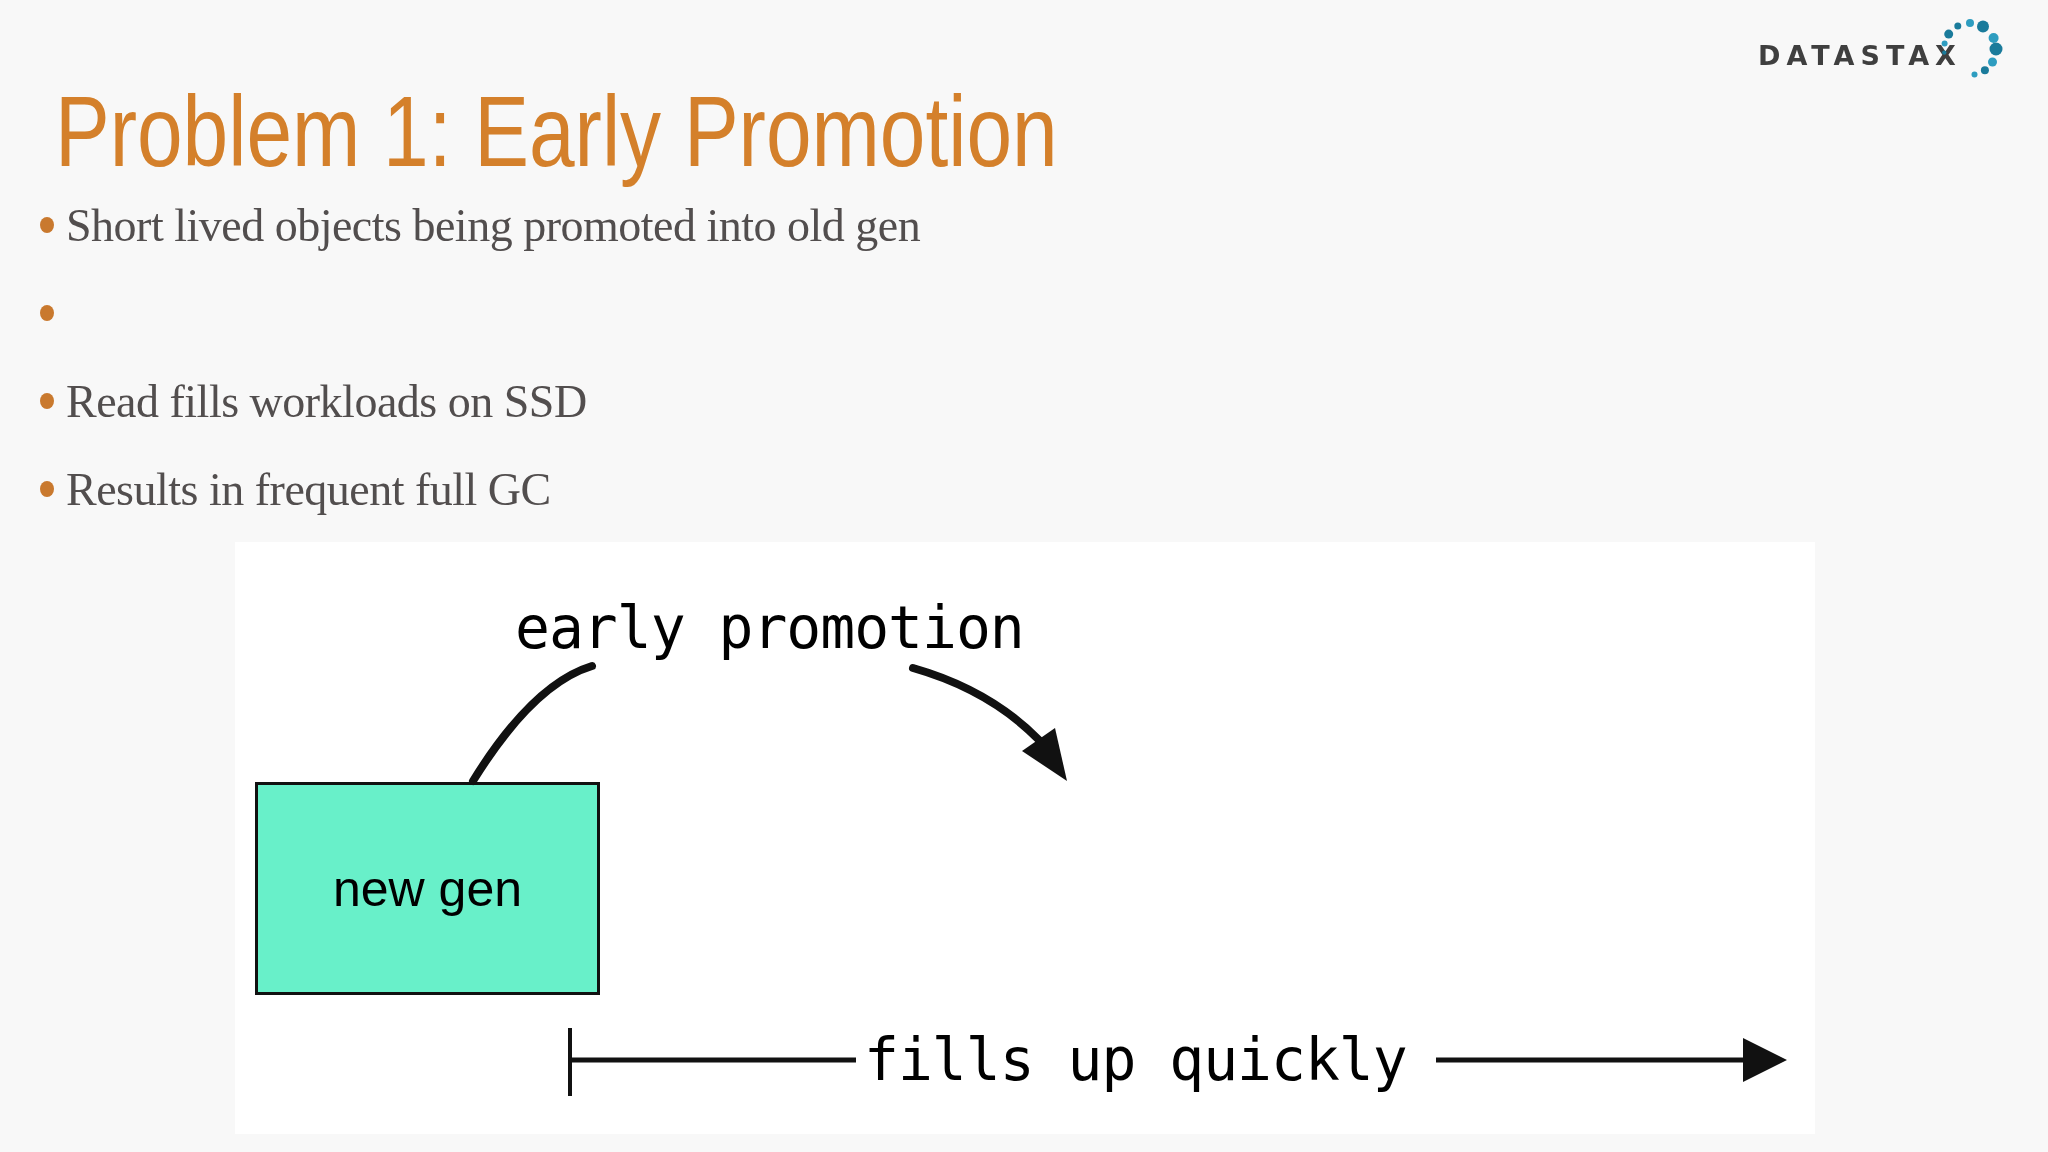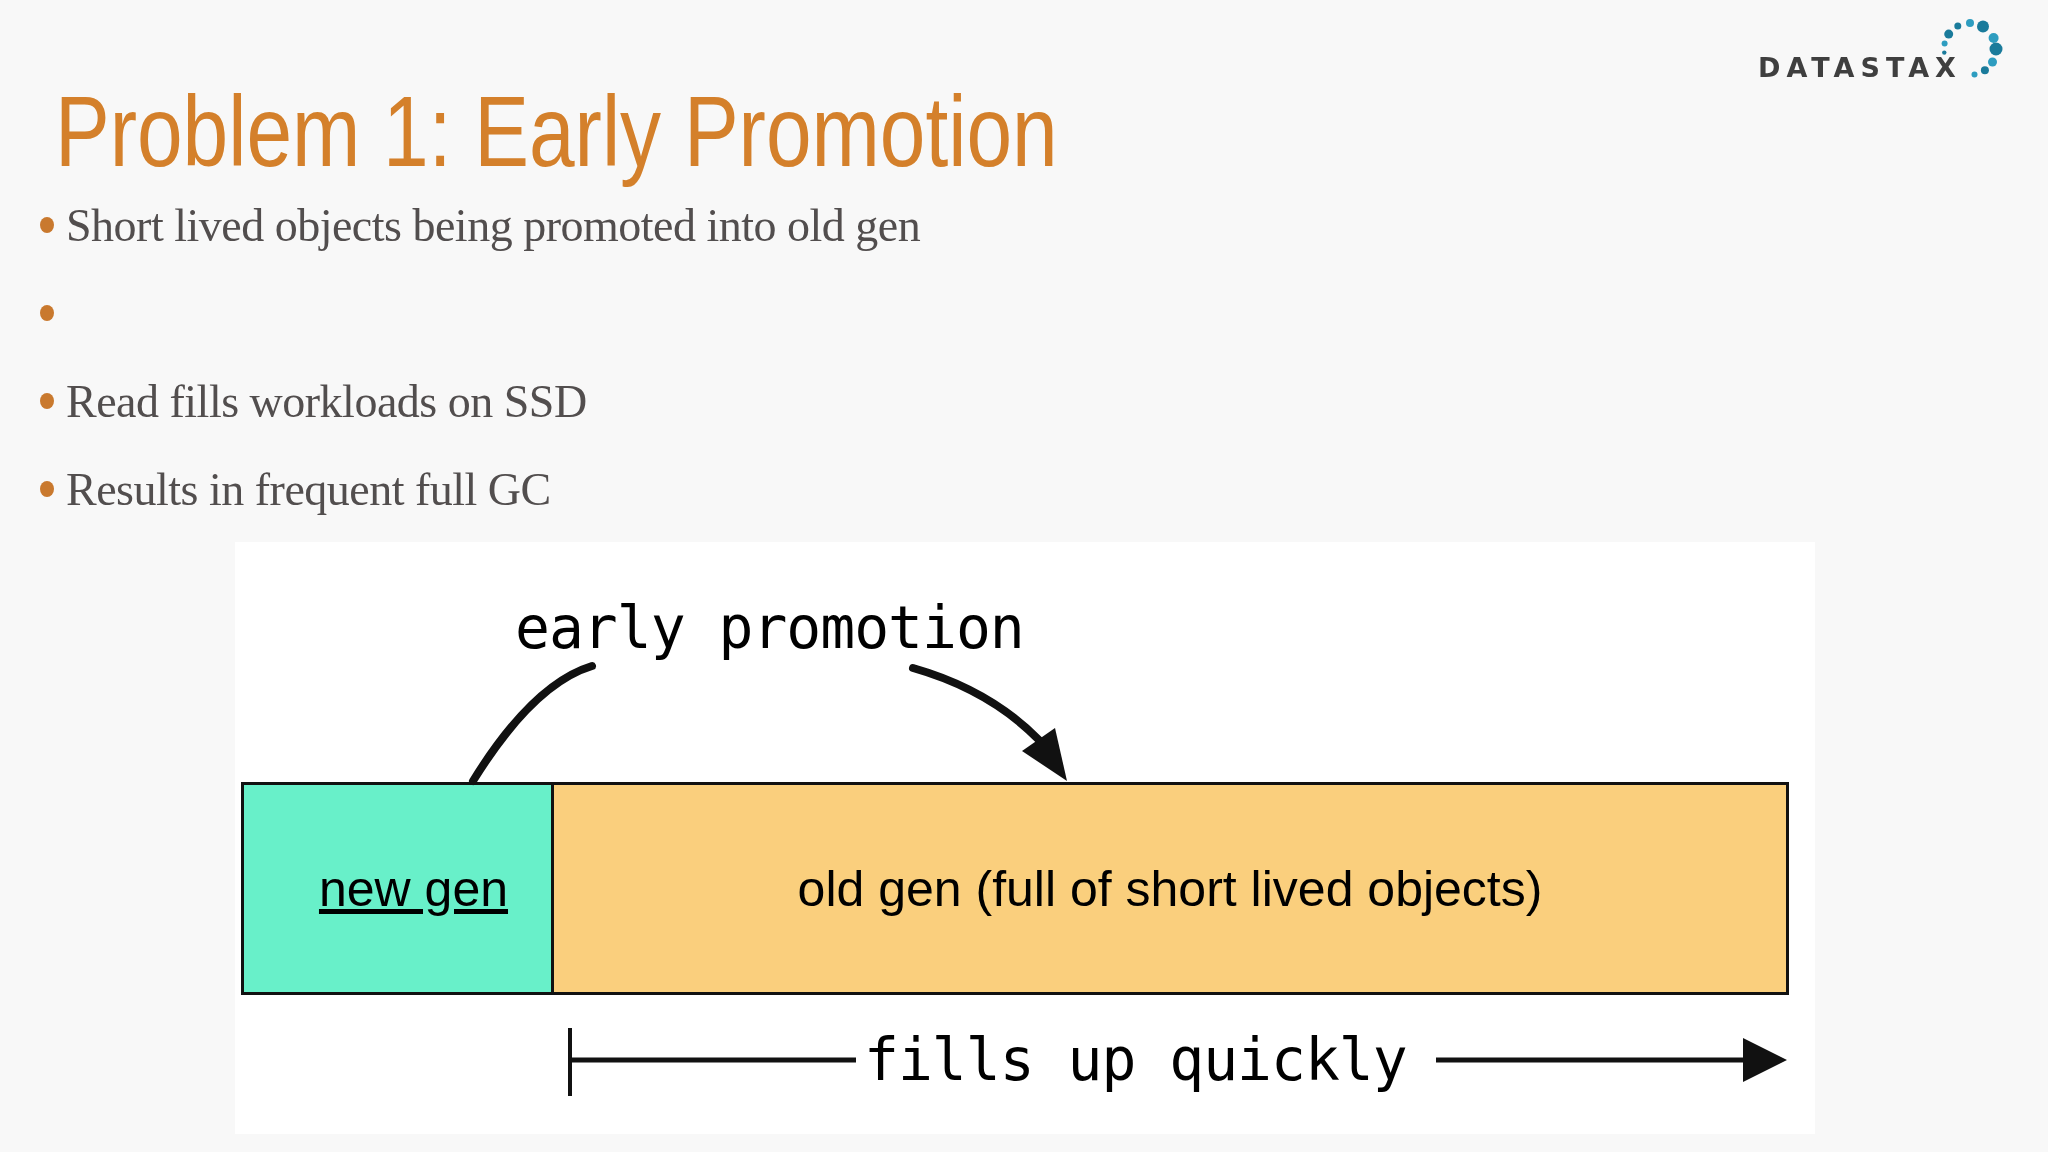--- a/index.html
+++ b/index.html
@@ -18,21 +18,20 @@
     white-space:nowrap;
     transform:scaleX(.82);transform-origin:left center;
   }
   
   .logo{position:absolute;top:10px;right:30px;width:260px;height:85px;}
   .logo-text{
     position:absolute;left:0;top:30px;
     font-family:"DejaVu Sans",sans-serif;
     font-weight:bold;font-size:27px;letter-spacing:6px;
     color:var(--logo-text,#3F3F3F);
-    margin-top:12px;
   }
   .logo-dots{position:absolute;right:8px;top:0;}
   .dot-a{fill:var(--logo-dot-teal,#1A7B9B);}
   .dot-b{fill:var(--logo-dot-light,#2E9DC0);}
   
   .bullets{position:absolute;left:40px;top:181px;list-style:none;margin:0;padding:0;}
   .bullets li{display:flex;align-items:center;height:88px;}
   .bullet-dot{
     width:14px;height:16px;border-radius:50%;
     background:var(--bullet-dot,#C9792E);
@@ -49,21 +48,21 @@
     position:absolute;left:235px;top:542px;width:1580px;height:592px;
     background:var(--panel-bg,#FFFFFF);
   }
   .genbox{
     position:absolute;top:782px;height:213px;
     border:3px solid var(--line-black,#111);
     box-sizing:border-box;
     display:flex;align-items:center;justify-content:center;
   }
   .genbox .boxlabel{font-size:50px;color:#000;white-space:nowrap;}
-  #new-gen{left:241px;width:345px;background:var(--new-gen-fill,#68F0C9);text-decoration:underline;}
+  #new-gen{left:255px;width:345px;background:var(--new-gen-fill,#68F0C9);}
   #old-gen{left:551px;width:1238px;background:var(--old-gen-fill,#FACF7D);}
   .mono-label{
     position:absolute;
     font-family:"DejaVu Sans Mono",monospace;
     font-size:58px;line-height:64px;letter-spacing:-1px;
     color:#000;white-space:nowrap;
   }
   #early-promotion-label{left:493px;top:596px;margin-left:22px;}
   #fills-up-label{left:864px;top:1028px;}
   .overlay{position:absolute;left:0;top:0;width:2048px;height:1152px;pointer-events:none;}
@@ -110,23 +109,20 @@
       <span class="bullet-dot"></span>
       <span class="bullet-text">Results in frequent full GC</span>
     </li>
   </ul>
 
   <div class="panel"></div>
 
   <div class="genbox" id="new-gen">
     <span class="boxlabel">new gen</span>
   </div>
-  <div class="genbox" id="old-gen">
-    <span class="boxlabel">old gen (full of short lived objects)</span>
-  </div>
 
   <div class="mono-label" id="early-promotion-label">early promotion</div>
   <div class="mono-label" id="fills-up-label">fills up quickly</div>
 
   <svg class="overlay" viewBox="0 0 2048 1152">
 
     <path d="M 592 666 Q 533 684 473 781" class="ink" stroke-width="8" stroke-linecap="round"></path>
 
     <path d="M 913 668 Q 990 690 1039 740" class="ink" stroke-width="8" stroke-linecap="round"></path>
     <polygon points="1067,781 1022,751 1055,728" class="ink-fill"></polygon>

